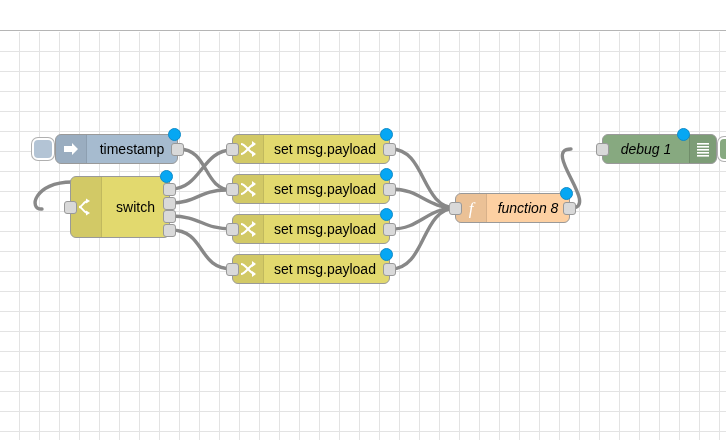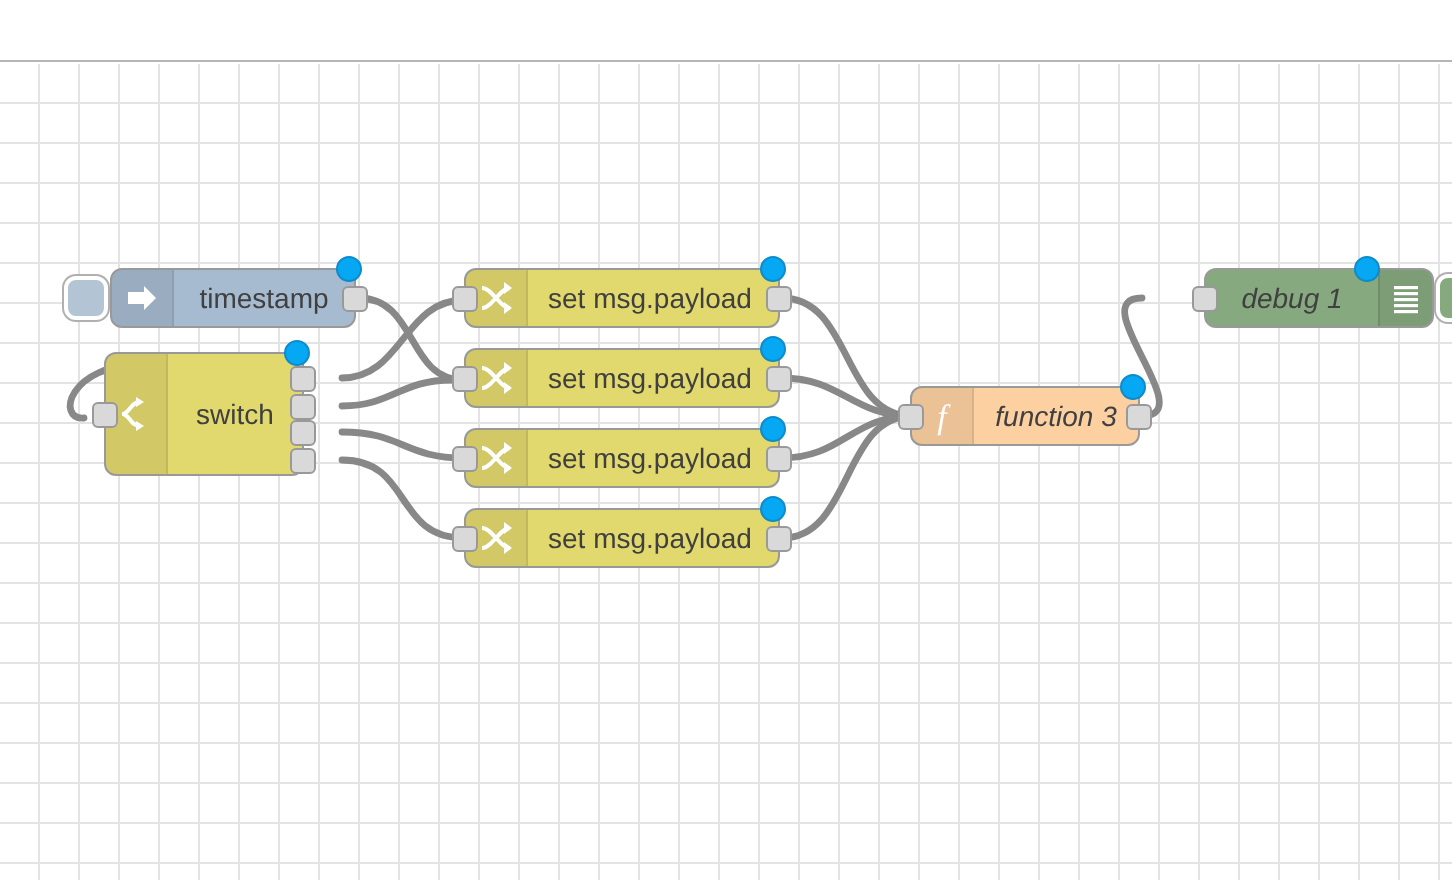--- a/index.html
+++ b/index.html
@@ -97,21 +97,21 @@
     background: rgba(0, 0, 0, 0.07);
     border-right: 1px solid rgba(0, 0, 0, 0.08);
   }
 
   .node-icon svg { display: block; }
 
   .node-label {
     flex: 1 1 auto;
     padding: 0 10px;
     font-size: 14px;
-    color: #404040;
+    color: #000000;
     white-space: nowrap;
     overflow: hidden;
   }
 
   .node-label.italic { font-style: italic; }
   .label-left   { text-align: left; }
   .label-center { text-align: center; }
 
   
   .port {
@@ -221,21 +221,21 @@
           <svg width="18" height="18" viewBox="0 0 18 18">
             <path d="M2 6 L10 6 L10 3 L16 9 L10 15 L10 12 L2 12 Z" fill="#ffffff"></path>
           </svg>
         </div>
         <div class="node-label label-center">timestamp</div>
       </div>
       <div class="status-dot"></div>
       <div class="port out" style="top:8px;"></div>
     </div>
 
-    <div class="node node-switch" style="left:52px; top:144px; width:100px; height:62px;">
+    <div class="node node-switch" style="left:70px; top:144px; width:100px; height:62px;">
       <div class="node-body">
         <div class="node-icon">
           <svg width="20" height="20" viewBox="0 0 20 20">
             <path d="M3 10 C7 10 7 4 12 4" stroke="#ffffff" stroke-width="2" fill="none"></path>
             <path d="M3 10 C7 10 7 16 12 16" stroke="#ffffff" stroke-width="2" fill="none"></path>
             <path d="M10 1.5 L14 4 L10 6.5 Z" fill="#ffffff"></path>
             <path d="M10 13.5 L14 16 L10 18.5 Z" fill="#ffffff"></path>
           </svg>
         </div>
         <div class="node-label label-center">switch</div>
@@ -316,21 +316,21 @@
       <div class="port out" style="top:8px;"></div>
     </div>
 
     <div class="node node-func" style="left:455px; top:161px; width:115px; height:30px;">
       <div class="node-body">
         <div class="node-icon">
           <svg width="18" height="20" viewBox="0 0 18 20">
             <text x="9" y="16" font-family="'Liberation Serif', serif" font-size="17" font-style="italic" fill="#ffffff" text-anchor="middle">f</text>
           </svg>
         </div>
-        <div class="node-label label-center italic">function 3</div>
+        <div class="node-label label-center italic">function 8</div>
       </div>
       <div class="status-dot"></div>
       <div class="port in" style="top:8px;"></div>
       <div class="port out" style="top:8px;"></div>
     </div>
 
     <div class="node node-debug" style="left:602px; top:102px; width:115px; height:30px;">
       <div class="node-body">
         <div class="node-label label-center italic">debug 1</div>
         <div class="debug-iconstrip">

